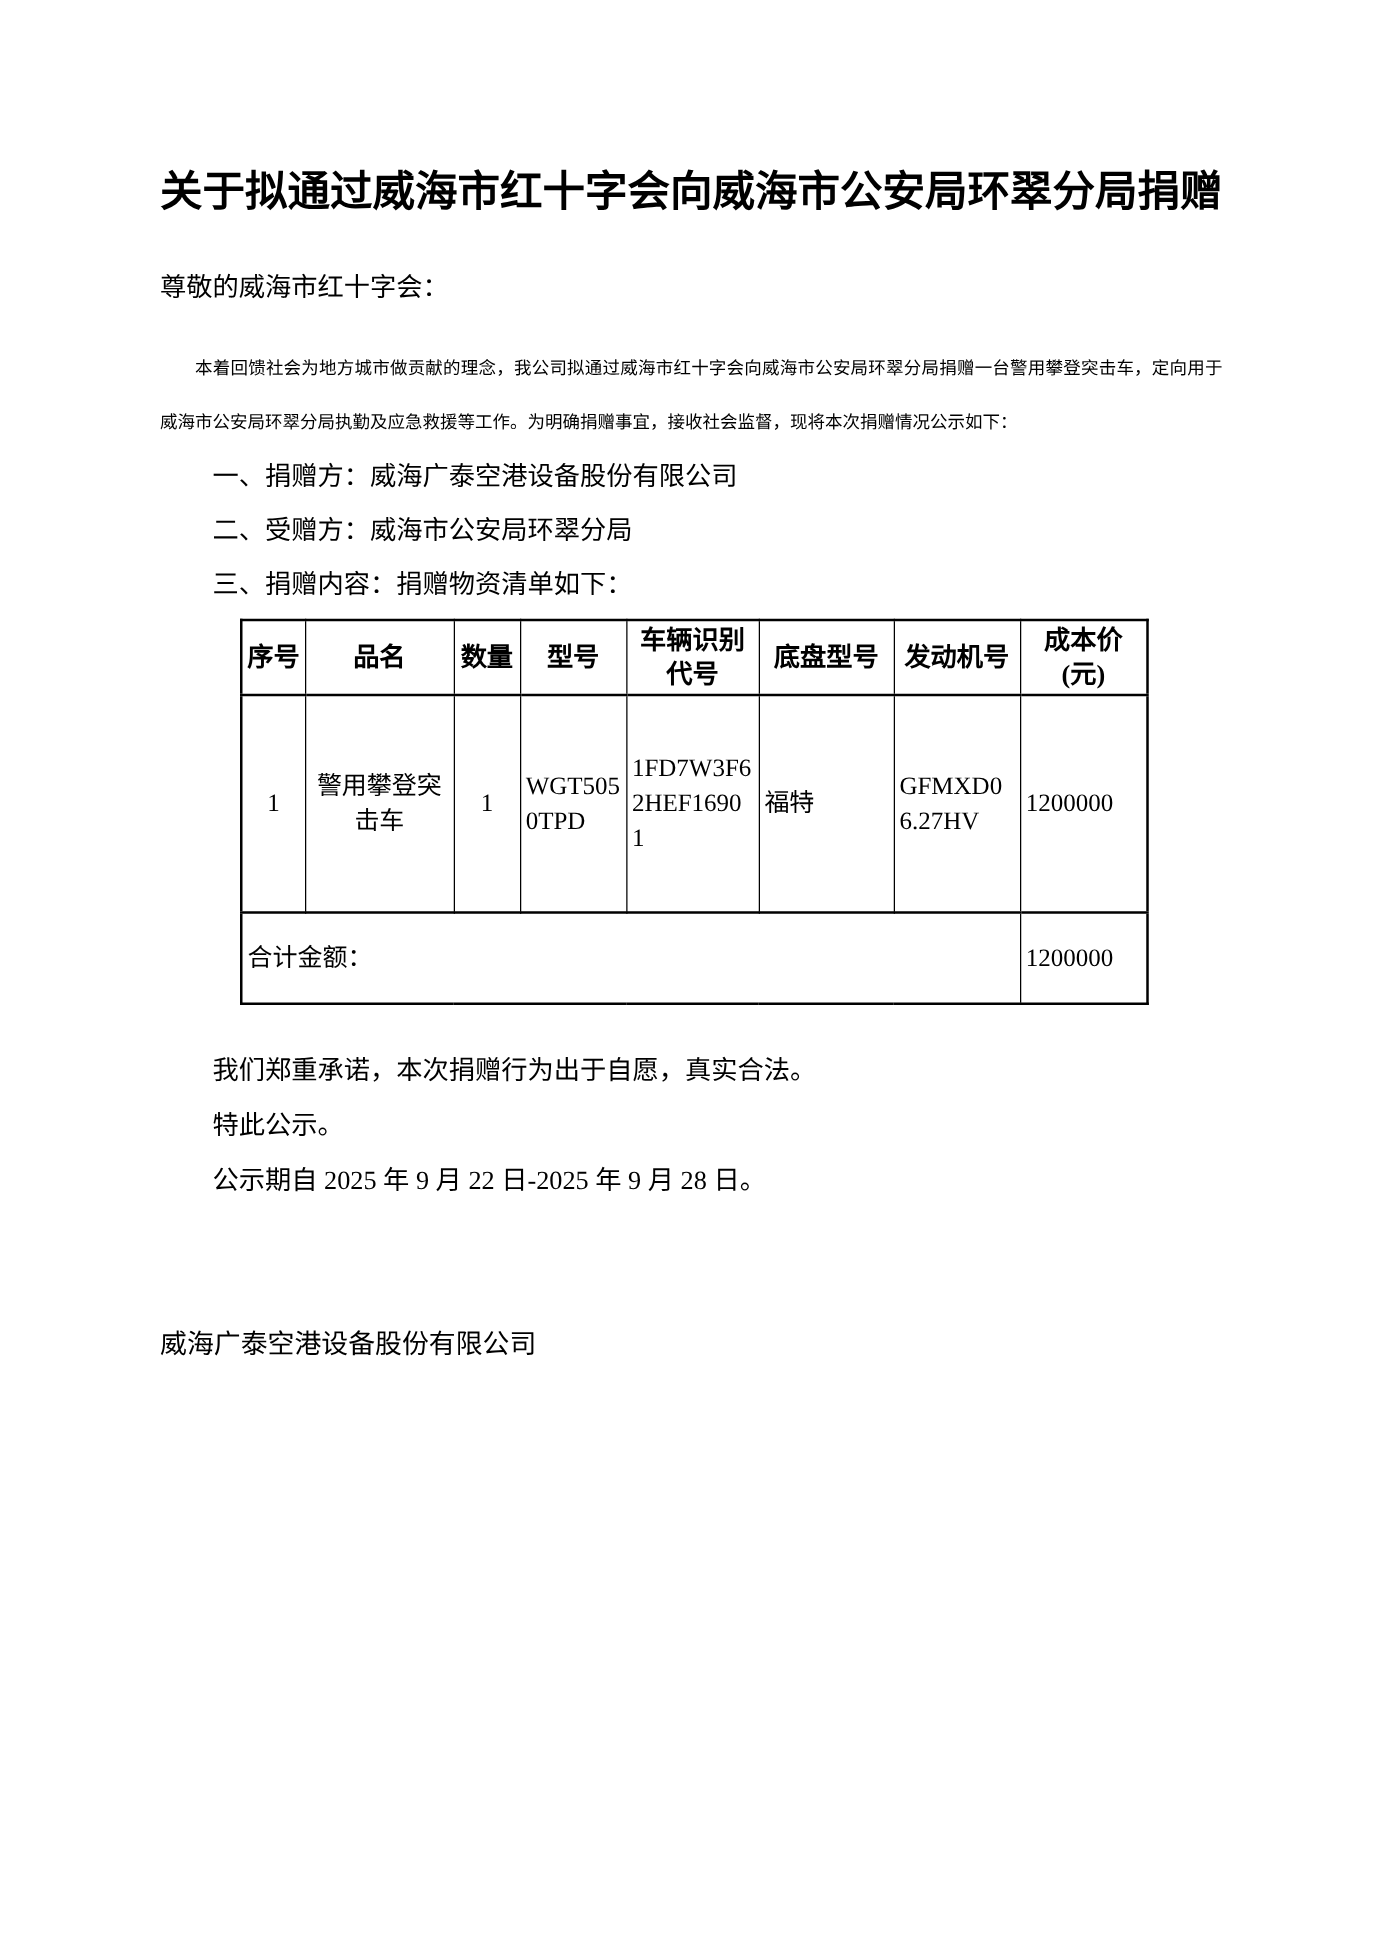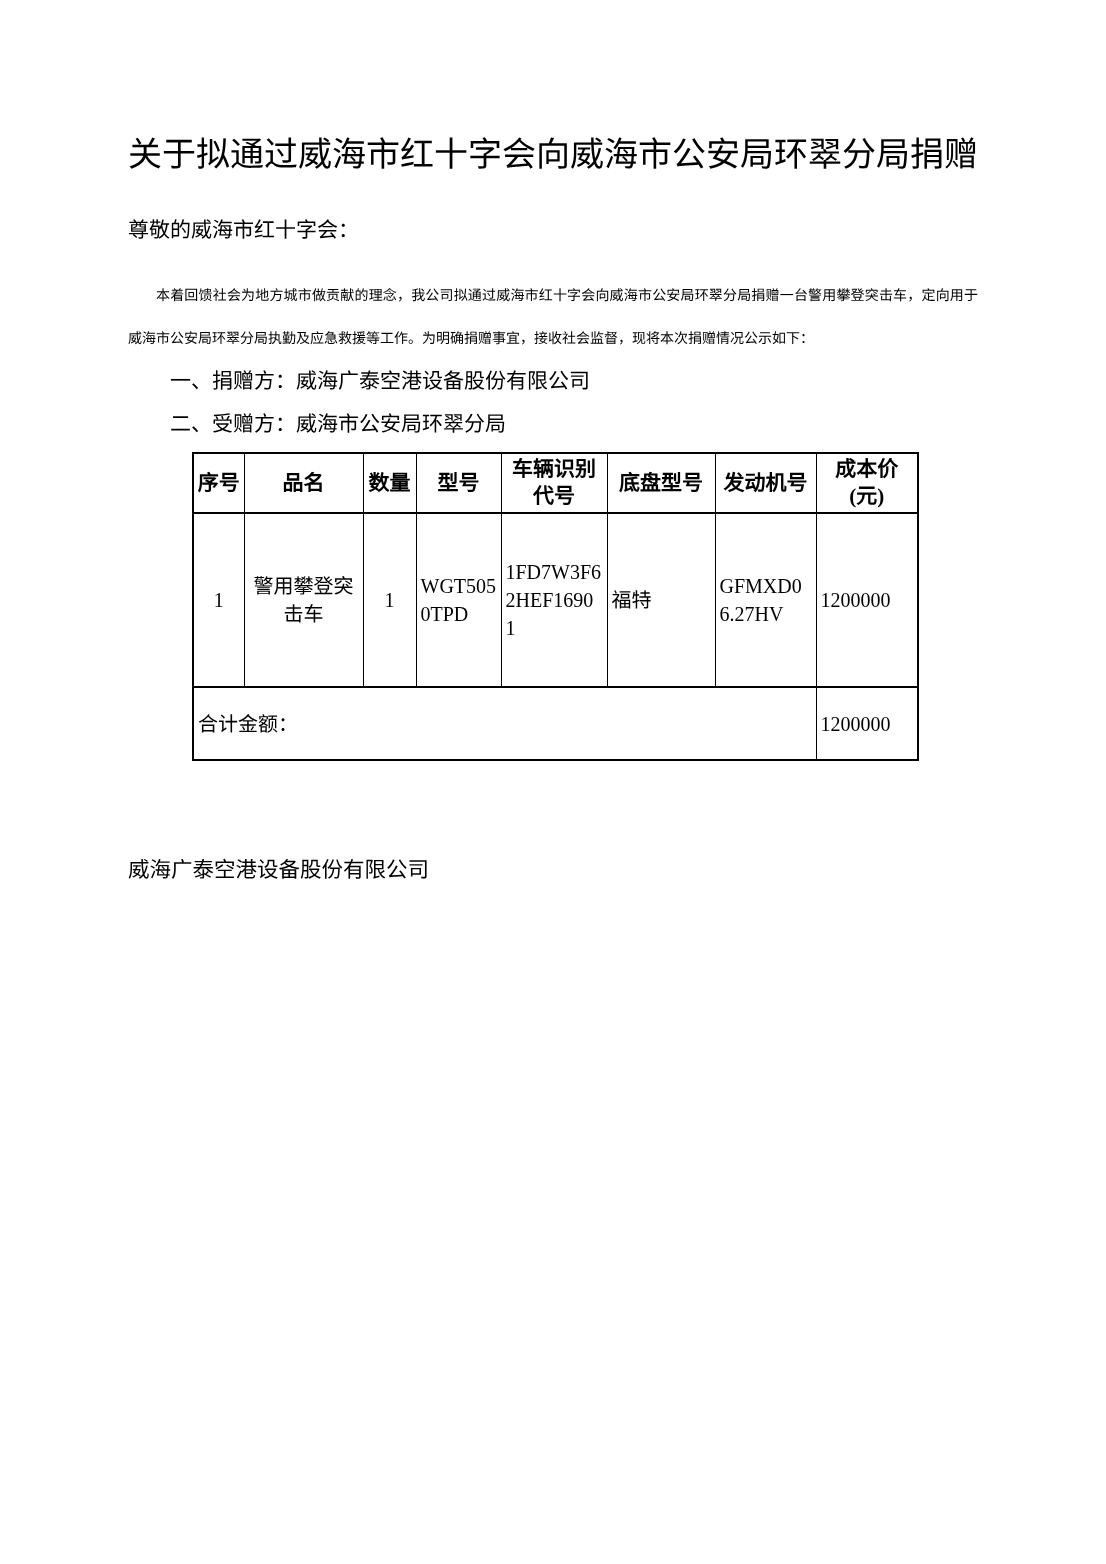--- a/index.html
+++ b/index.html
@@ -16,21 +16,21 @@
   }
   .page {
     box-sizing: border-box;
     width: 1106px;
     height: 1564px;
     padding: 0 128px;
   }
   .doc-title {
     margin: 120px 0 0 0;
     font-size: 34px;
-    font-weight: normal;
+    font-weight: bold;
     line-height: 70px;
     text-align: left;
   }
   .salutation {
     margin-top: 18px;
     font-size: 21px;
     line-height: 44px;
     font-family: Liberation Serif, serif;
   }
   .intro-paragraph {
@@ -119,20 +119,21 @@
   <div class="doc-title">
     <div>关于拟通过威海市红十字会向威海市公安局环翠分局捐赠</div>
   </div>
 
   <div class="salutation">尊敬的威海市红十字会：</div>
 
   <div class="intro-paragraph">本着回馈社会为地方城市做贡献的理念，我公司拟通过威海市红十字会向威海市公安局环翠分局捐赠一台警用攀登突击车，定向用于威海市公安局环翠分局执勤及应急救援等工作。为明确捐赠事宜，接收社会监督，现将本次捐赠情况公示如下：</div>
 
   <div class="list-item">一、捐赠方：威海广泰空港设备股份有限公司</div>
   <div class="list-item">二、受赠方：威海市公安局环翠分局</div>
+  <div class="list-item">三、捐赠内容：捐赠物资清单如下：</div>
 
   <table class="donation-table">
     <colgroup>
       <col class="col-seq">
         <col class="col-name">
         <col class="col-qty">
         <col class="col-model">
       <col class="col-vin">
         <col class="col-chassis">
         <col class="col-engine">
@@ -163,16 +164,21 @@
         <td>GFMXD06.27HV</td>
         <td>1200000</td>
       </tr>
       <tr class="total-row">
         <td colspan="7" class="total-label-cell">合计金额：</td>
         <td class="total-value-cell">1200000</td>
       </tr>
     </tbody>
   </table>
 
+  <div class="closing-block">
+    <div class="closing-line">我们郑重承诺，本次捐赠行为出于自愿，真实合法。</div>
+    <div class="closing-line">特此公示。</div>
+    <div class="closing-line">公示期自 2025 年 9 月 22 日-2025 年 9 月 28 日。</div>
+  </div>
 
   <div class="signature">威海广泰空港设备股份有限公司</div>
 
 </div>
 
 </body></html>

